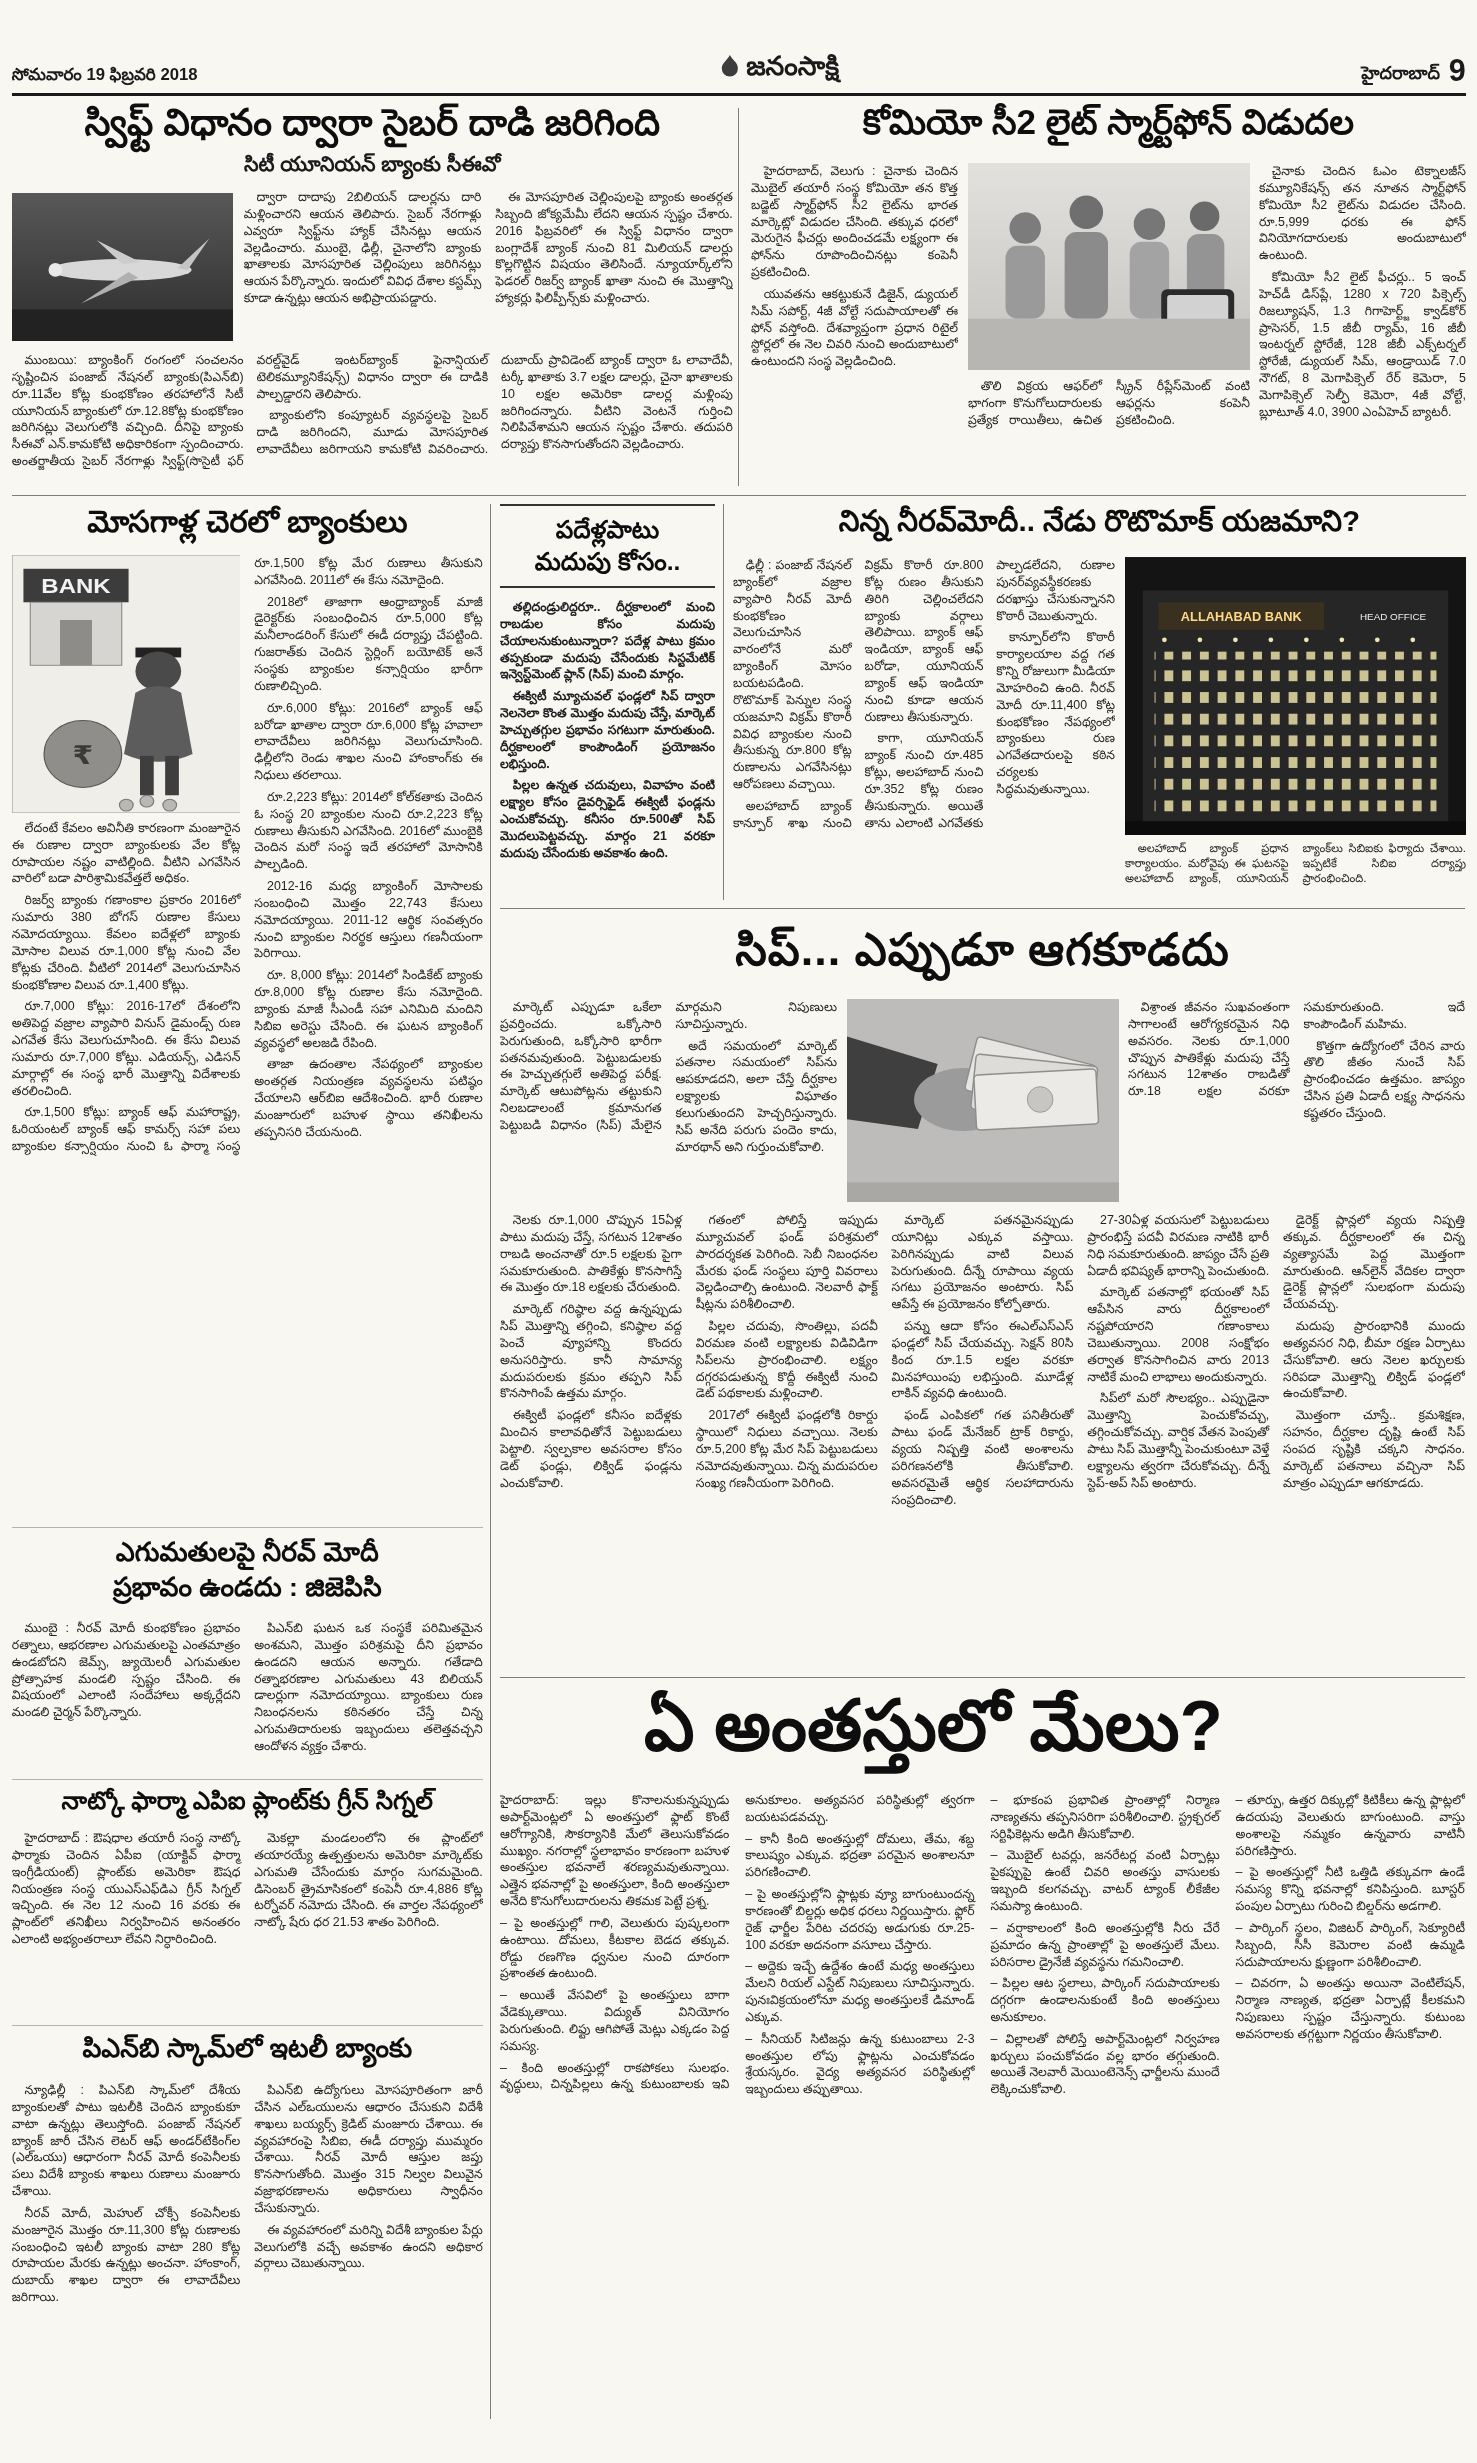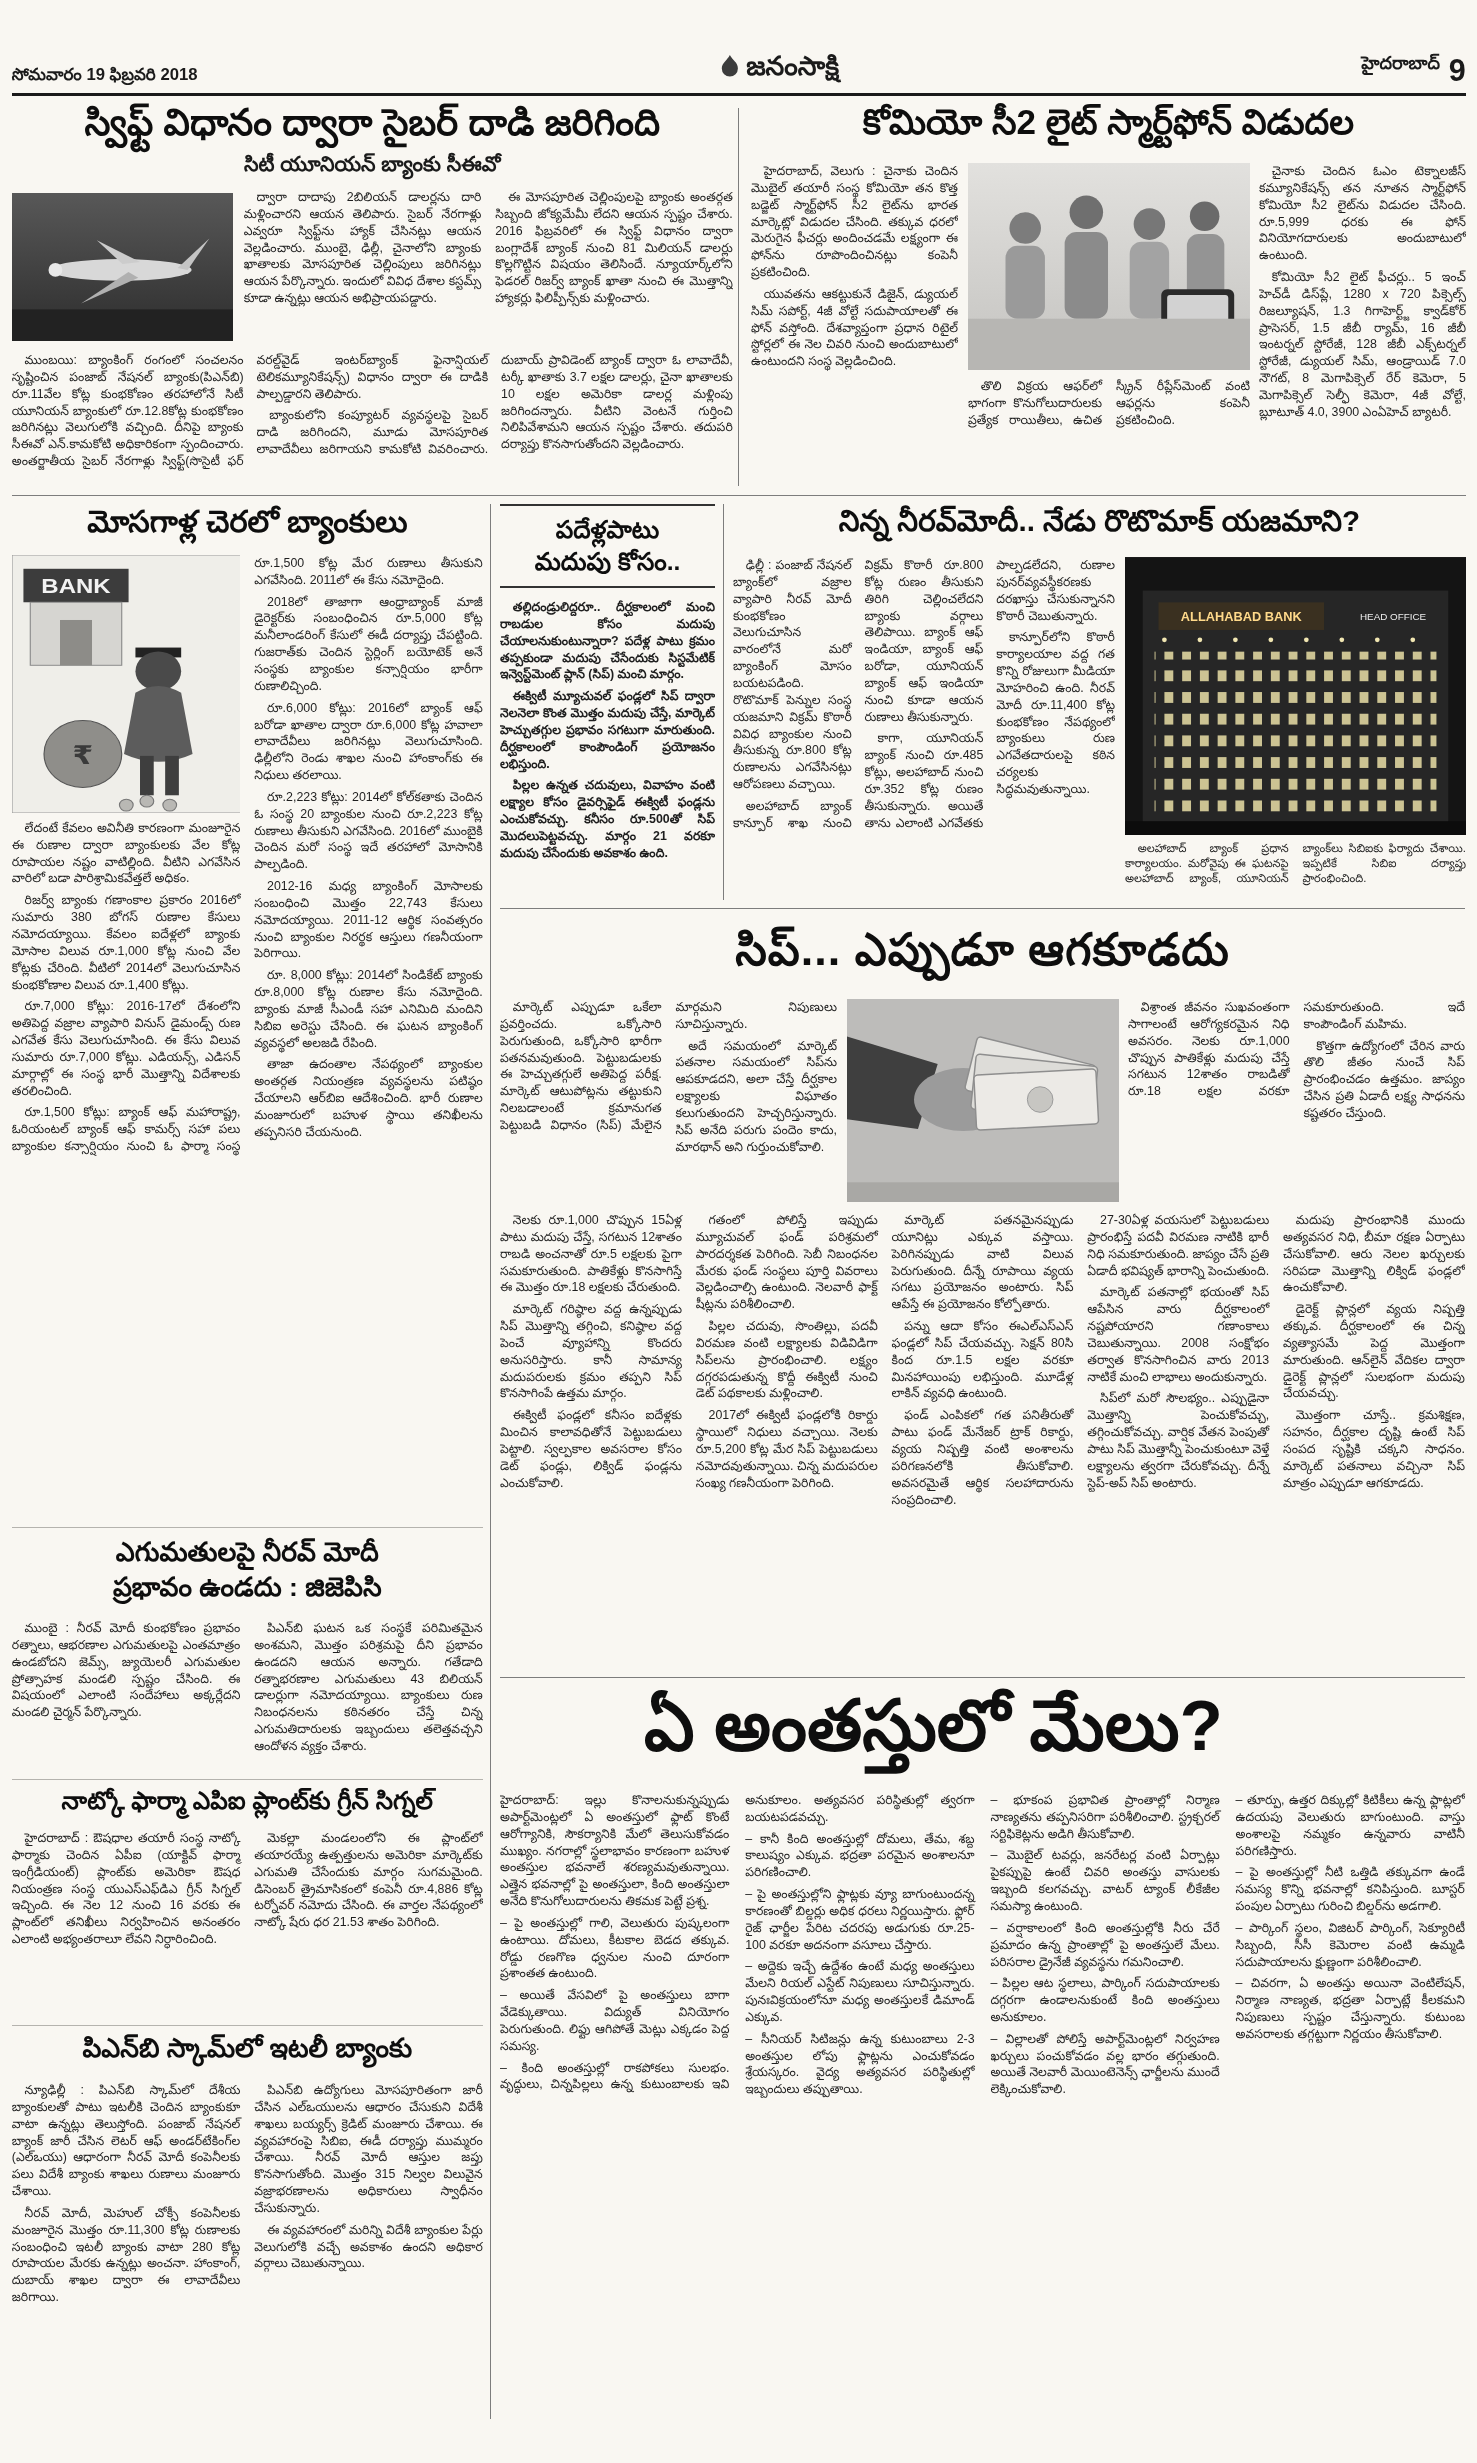--- a/index.html
+++ b/index.html
@@ -33,21 +33,21 @@
   .cols-5 { column-count:5; column-gap:13.8px; }
   figure.photo { margin:0; overflow:hidden; background:#d8d6d1; }
   figure.photo svg { display:block; }
   .vline { width:1px; background:#7d7d7d; }
   .hline { height:1px; background:#7d7d7d; }
   .hline.light { background:#b5b3ae; }
   .header { left:11.8px; top:53px; width:1454px; height:43px; border-bottom:3px solid #1a1a1a;
             display:flex; align-items:flex-end; justify-content:space-between; padding-bottom:4.9px; }
   .date { font-size:16.7px; font-weight:bold; }
   .masthead { display:flex; align-items:center; gap:6.9px; font-size:26.6px; font-weight:800; }
-  .city { font-size:17.7px; font-weight:bold; display:flex; align-items:flex-start; gap:8.9px; }
+  .city { font-size:17.7px; font-weight:bold; display:flex; align-items:flex-end; gap:8.9px; }
   .pagenum { font-size:30.5px; font-weight:800; }
 </style>
 </head>
 <body>
 
 <div class="page">
 
   <header class="abs header">
     <div class="date">సోమవారం 19 ఫిబ్రవరి 2018</div>
     <div class="masthead">
@@ -267,22 +267,22 @@
         <p>ఈక్విటీ ఫండ్లలో కనీసం ఐదేళ్లకు మించిన కాలావధితోనే పెట్టుబడులు పెట్టాలి. స్వల్పకాల అవసరాల కోసం డెట్ ఫండ్లు, లిక్విడ్ ఫండ్లను ఎంచుకోవాలి.</p>
         <p>గతంలో పోలిస్తే ఇప్పుడు మ్యూచువల్ ఫండ్ పరిశ్రమలో పారదర్శకత పెరిగింది. సెబీ నిబంధనల మేరకు ఫండ్ సంస్థలు పూర్తి వివరాలు వెల్లడించాల్సి ఉంటుంది. నెలవారీ ఫాక్ట్ షీట్లను పరిశీలించాలి.</p>
         <p>పిల్లల చదువు, సొంతిల్లు, పదవీ విరమణ వంటి లక్ష్యాలకు విడివిడిగా సిప్‌లను ప్రారంభించాలి. లక్ష్యం దగ్గరపడుతున్న కొద్దీ ఈక్విటీ నుంచి డెట్ పథకాలకు మళ్లించాలి.</p>
         <p>2017లో ఈక్విటీ ఫండ్లలోకి రికార్డు స్థాయిలో నిధులు వచ్చాయి. నెలకు రూ.5,200 కోట్ల మేర సిప్ పెట్టుబడులు నమోదవుతున్నాయి. చిన్న మదుపరుల సంఖ్య గణనీయంగా పెరిగింది.</p>
         <p>మార్కెట్ పతనమైనప్పుడు యూనిట్లు ఎక్కువ వస్తాయి. పెరిగినప్పుడు వాటి విలువ పెరుగుతుంది. దీన్నే రూపాయి వ్యయ సగటు ప్రయోజనం అంటారు. సిప్ ఆపేస్తే ఈ ప్రయోజనం కోల్పోతారు.</p>
         <p>పన్ను ఆదా కోసం ఈఎల్‌ఎస్‌ఎస్ ఫండ్లలో సిప్ చేయవచ్చు. సెక్షన్ 80సి కింద రూ.1.5 లక్షల వరకూ మినహాయింపు లభిస్తుంది. మూడేళ్ల లాకిన్ వ్యవధి ఉంటుంది.</p>
         <p>ఫండ్ ఎంపికలో గత పనితీరుతో పాటు ఫండ్ మేనేజర్ ట్రాక్ రికార్డు, వ్యయ నిష్పత్తి వంటి అంశాలను పరిగణనలోకి తీసుకోవాలి. అవసరమైతే ఆర్థిక సలహాదారును సంప్రదించాలి.</p>
         <p>27-30ఏళ్ల వయసులో పెట్టుబడులు ప్రారంభిస్తే పదవీ విరమణ నాటికి భారీ నిధి సమకూరుతుంది. జాప్యం చేసే ప్రతి ఏడాదీ భవిష్యత్ భారాన్ని పెంచుతుంది.</p>
         <p>మార్కెట్ పతనాల్లో భయంతో సిప్ ఆపేసిన వారు దీర్ఘకాలంలో నష్టపోయారని గణాంకాలు చెబుతున్నాయి. 2008 సంక్షోభం తర్వాత కొనసాగించిన వారు 2013 నాటికే మంచి లాభాలు అందుకున్నారు.</p>
         <p>సిప్‌లో మరో సౌలభ్యం.. ఎప్పుడైనా మొత్తాన్ని పెంచుకోవచ్చు, తగ్గించుకోవచ్చు. వార్షిక వేతన పెంపుతో పాటు సిప్ మొత్తాన్నీ పెంచుకుంటూ వెళ్తే లక్ష్యాలను త్వరగా చేరుకోవచ్చు. దీన్నే స్టెప్-అప్ సిప్ అంటారు.</p>
+        <p>డైరెక్ట్ ప్లాన్లలో వ్యయ నిష్పత్తి తక్కువ. దీర్ఘకాలంలో ఈ చిన్న వ్యత్యాసమే పెద్ద మొత్తంగా మారుతుంది. ఆన్‌లైన్ వేదికల ద్వారా డైరెక్ట్ ప్లాన్లలో సులభంగా మదుపు చేయవచ్చు.</p>
         <p>మదుపు ప్రారంభానికి ముందు అత్యవసర నిధి, బీమా రక్షణ ఏర్పాటు చేసుకోవాలి. ఆరు నెలల ఖర్చులకు సరిపడా మొత్తాన్ని లిక్విడ్ ఫండ్లలో ఉంచుకోవాలి.</p>
-        <p>డైరెక్ట్ ప్లాన్లలో వ్యయ నిష్పత్తి తక్కువ. దీర్ఘకాలంలో ఈ చిన్న వ్యత్యాసమే పెద్ద మొత్తంగా మారుతుంది. ఆన్‌లైన్ వేదికల ద్వారా డైరెక్ట్ ప్లాన్లలో సులభంగా మదుపు చేయవచ్చు.</p>
         <p>మొత్తంగా చూస్తే.. క్రమశిక్షణ, సహనం, దీర్ఘకాల దృష్టి ఉంటే సిప్ సంపద సృష్టికి చక్కని సాధనం. మార్కెట్ పతనాలు వచ్చినా సిప్ మాత్రం ఎప్పుడూ ఆగకూడదు.</p>
       </div>
   </section>
 
   <div class="abs hline" style="left:500px;top:1677px;width:965px;"></div>
 
   <section class="abs" style="left:500px;top:1684px;width:965px;height:770px;">
     <h1 class="hl hl-floor center abs" style="left:0;top:2px;width:867px;">ఏ అంతస్తులో మేలు?</h1>
     <div class="abs body-text plain cols-4" style="left:0;top:108px;width:965px;height:658px;">
 

